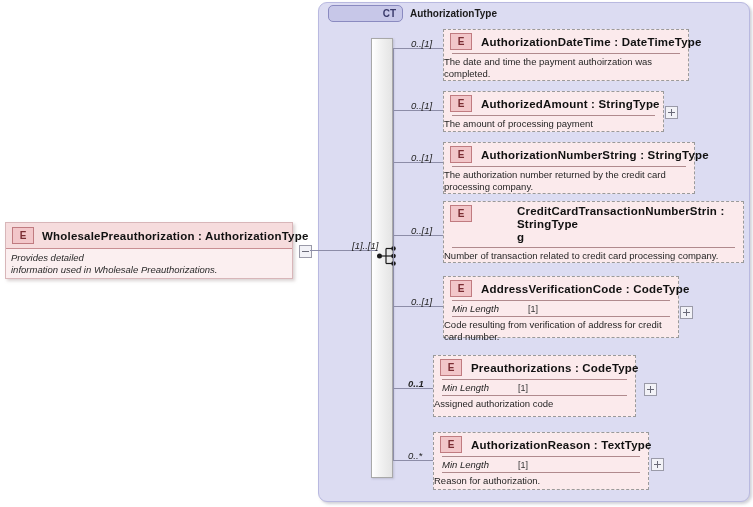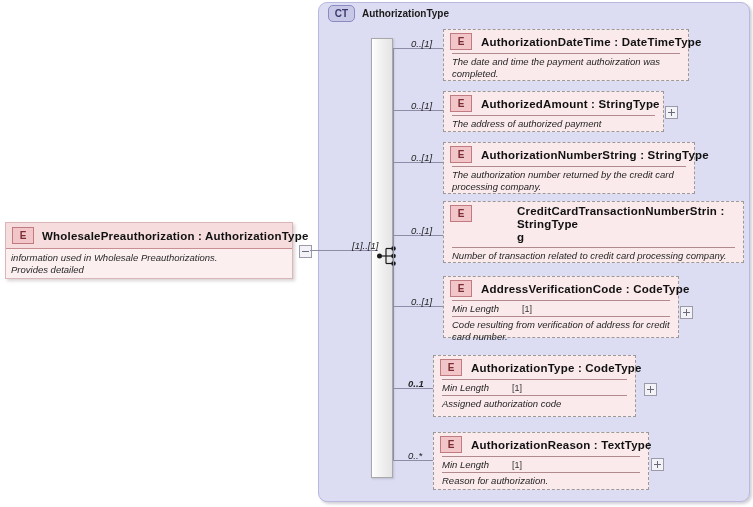--- a/index.html
+++ b/index.html
@@ -47,20 +47,21 @@
     border-radius: 5px;
     background: #c7c7e8;
     color: #3a3a6a;
     font-size: 10px;
     font-weight: bold;
     display: flex;
     align-items: center;
     justify-content: center;
     letter-spacing: 0px;
     font-family: "Liberation Sans", sans-serif;
+    padding-left: 48px;
   }
   .ct-title {
     font-size: 10px;
     font-weight: bold;
     color: #1a1a1a;
     white-space: nowrap;
   }
 
   
   .seq-bar {
@@ -138,35 +139,34 @@
     padding: 3px 5px 3px 6px;
   }
   .el-rule {
     height: 1px;
     background: #b08a8d;
     margin: 0 8px;
   }
   .el-facet {
     display: flex;
     align-items: baseline;
-    gap: 23px;
+    gap: 29px;
     padding: 2px 5px 2px 8px;
     font-size: 9.5px;
     font-style: italic;
     color: #1f1f1f;
   }
   .el-facet .facet-val {
     font-style: normal;
     font-size: 9px;
     color: #333;
   }
   .el-desc {
-    padding: 2px 6px 3px 8px;
+    padding: 2px 6px 3px 0;
     font-size: 9.5px;
-    font-style: italic;
     color: #1f1f1f;
     line-height: 11.5px;
   }
 
   
   .card {
     position: absolute;
     font-size: 9.5px;
     font-style: italic;
     color: #222;
@@ -222,22 +222,22 @@
   </div>
 
   <div class="abs seq-bar"></div>
 
   <div class="abs root-box">
     <div class="root-titlebar">
       <span class="e-badge">E</span>
       <span class="e-title">WholesalePreauthorization : AuthorizationType</span>
     </div>
     <div class="root-desc">
+      <div>Provides detailed</div>
       <div>information used in Wholesale Preauthorizations.</div>
-      <div>Provides detailed</div>
     </div>
   </div>
 
   <div class="box-btn" style="left:299px; top:245px;"></div>
 
   <div class="hline" style="left:310px; top:250px; width:68px;"></div>
 
   <span class="card" style="left:336px; top:240px;margin-left:16px;">[1]..[1]</span>
 
   <div class="abs seq-icon">
@@ -268,21 +268,21 @@
   </div>
 
   <div class="hline" style="left:393px; top:110px; width:50px;"></div>
   <span class="card" style="left:411px; top:100px;">0..[1]</span>
   <div class="abs el-box" style="left:443px; top:91px; width:221px; height:41px;">
     <div class="el-titlebar">
       <span class="e-badge">E</span>
       <span class="e-title">AuthorizedAmount : StringType</span>
     </div>
     <div class="el-rule"></div>
-    <div class="el-desc">The address of authorized payment</div>
+    <div class="el-desc">The amount of processing payment</div>
   </div>
   <div class="box-btn plus" style="left:665px; top:106px;"></div>
 
   <div class="hline" style="left:393px; top:162px; width:50px;"></div>
   <span class="card" style="left:411px; top:152px;">0..[1]</span>
   <div class="abs el-box" style="left:443px; top:142px; width:252px; height:52px;">
     <div class="el-titlebar">
       <span class="e-badge">E</span>
       <span class="e-title">AuthorizationNumberString : StringType</span>
     </div>
@@ -316,21 +316,21 @@
     <div class="el-rule"></div>
     <div class="el-desc">Code resulting from verification of address for credit card number.</div>
   </div>
   <div class="box-btn plus" style="left:680px; top:306px;"></div>
 
   <div class="hline" style="left:393px; top:388px; width:40px;"></div>
   <span class="card" style="left:408px; top:378px;font-weight:bold;">0..1</span>
   <div class="abs el-box" style="left:433px; top:355px; width:203px; height:62px;">
     <div class="el-titlebar">
       <span class="e-badge">E</span>
-      <span class="e-title">AuthorizationType : CodeType</span>
+      <span class="e-title">Preauthorizations : CodeType</span>
     </div>
     <div class="el-rule"></div>
     <div class="el-facet">
       <span>Min Length</span>
       <span class="facet-val">[1]</span>
     </div>
     <div class="el-rule"></div>
     <div class="el-desc"><span>Assigned authorization code</span></div>
   </div>
   <div class="box-btn plus" style="left:644px; top:383px;"></div>

